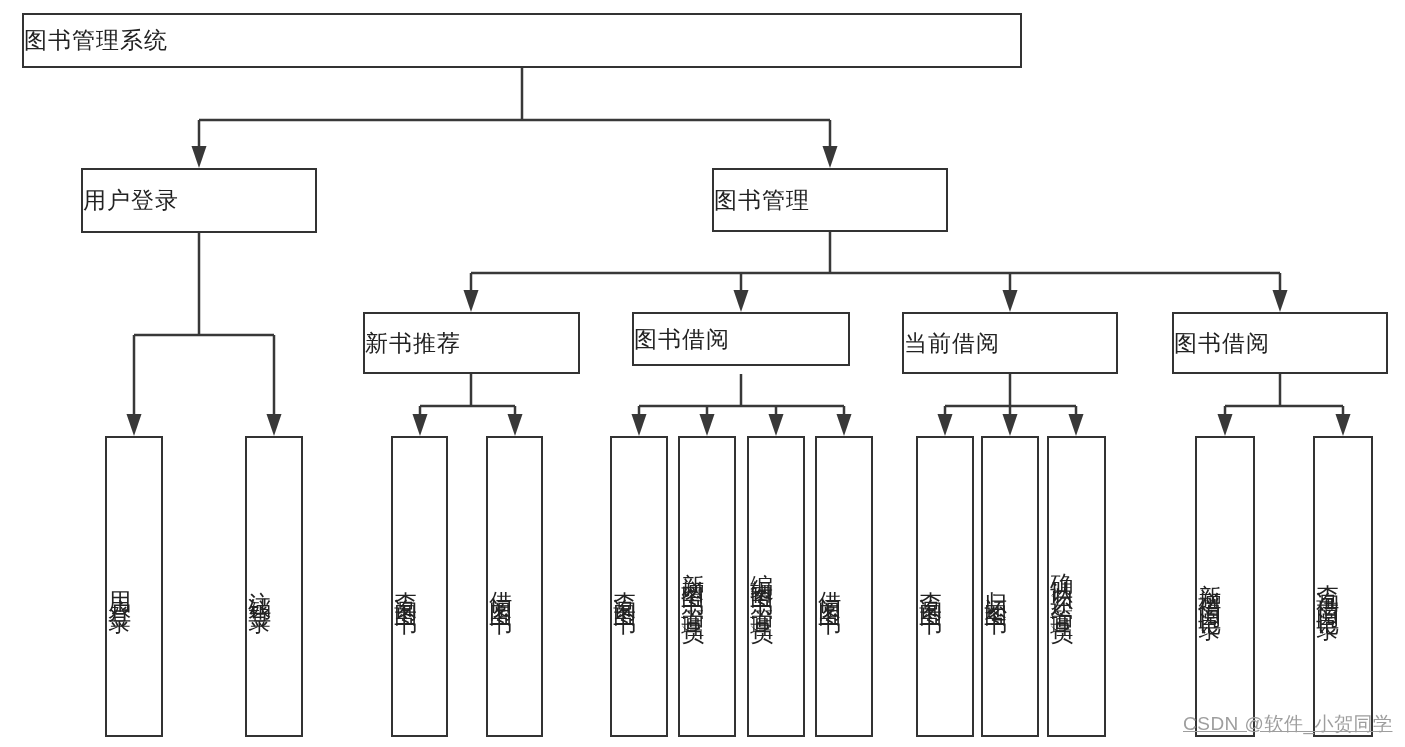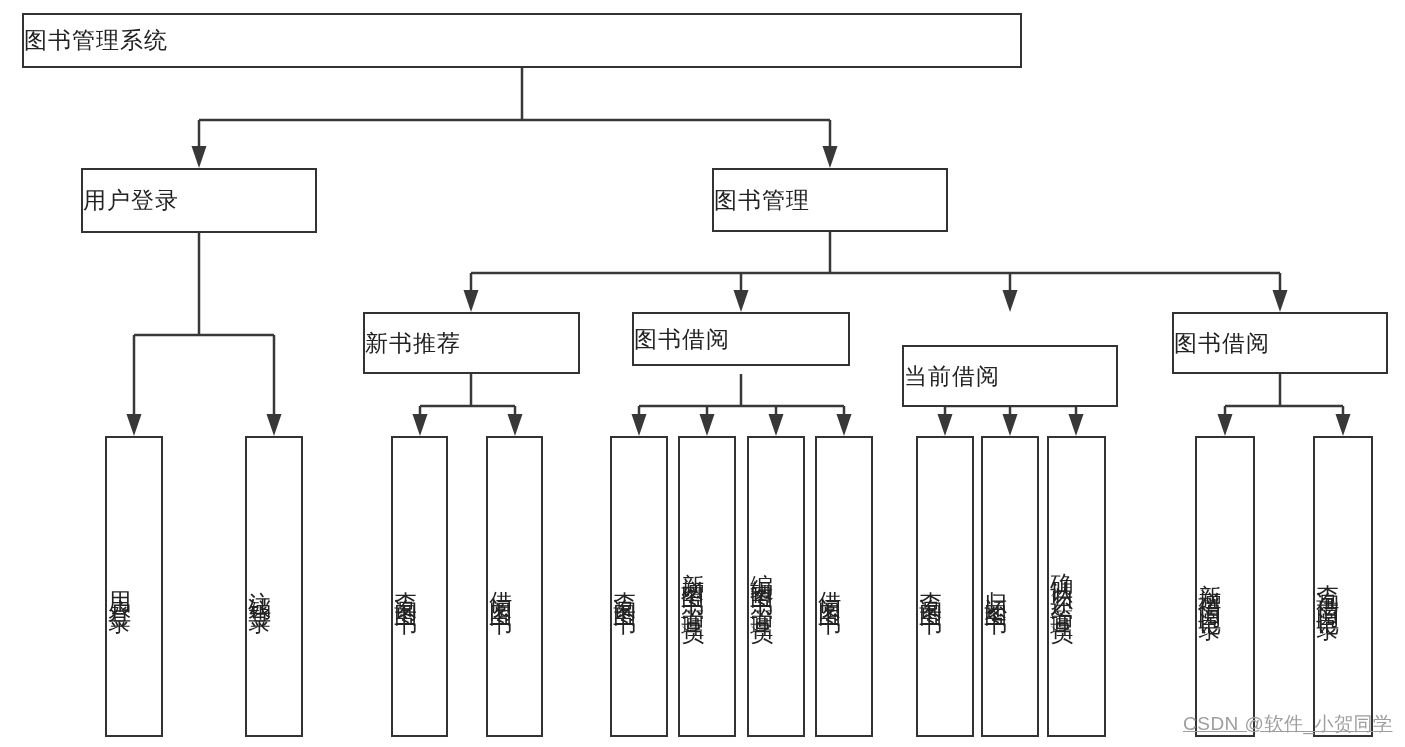--- a/index.html
+++ b/index.html
@@ -23,21 +23,21 @@
   .watermark {
     position:absolute; left:1183px; top:711px; z-index:5;
     font-size:19px; color:#9e9e9e; white-space:nowrap; letter-spacing:0.5px;text-decoration:underline;
   }
   
   #root   { left:22px;  top:13px;  width:1000px; height:55px; }
   #l2-0   { left:81px;  top:168px; width:236px;  height:65px; }
   #l2-1   { left:712px; top:168px; width:236px;  height:64px; }
   #l3-0   { left:363px; top:312px; width:217px;  height:62px; }
   #l3-1   { left:632px; top:312px; width:218px;  height:54px; }
-  #l3-2   { left:902px; top:312px; width:216px;  height:62px;margin-top:33px; }
+  #l3-2   { left:902px; top:312px; width:216px;  height:62px; }
   #l3-3   { left:1172px;top:312px; width:216px;  height:62px; }
   #lf-0   { left:105px; top:436px; width:58px;   height:301px; }
   #lf-1   { left:245px; top:436px; width:58px;   height:301px; }
   #lf-2   { left:391px; top:436px; width:57px;   height:301px; }
   #lf-3   { left:486px; top:436px; width:57px;   height:301px; }
   #lf-4   { left:610px; top:436px; width:58px;   height:301px; }
   #lf-5   { left:678px; top:436px; width:58px;   height:301px; }
   #lf-6   { left:747px; top:436px; width:58px;   height:301px; }
   #lf-7   { left:815px; top:436px; width:58px;   height:301px; }
   #lf-8   { left:916px; top:436px; width:58px;   height:301px; }

